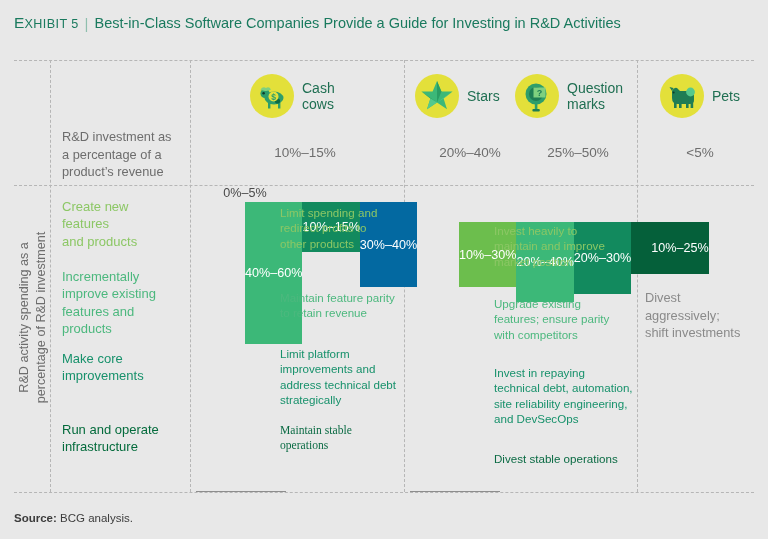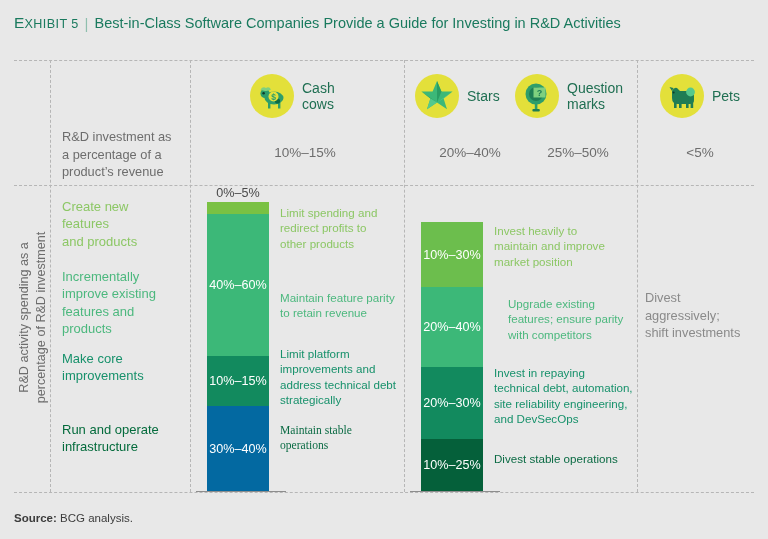--- a/index.html
+++ b/index.html
@@ -125,21 +125,22 @@
     font-size: 13px;
     line-height: 1.33;
     white-space: pre-line;
   }
 
   
   .bar {
     position: absolute;
     width: 62px;
     display: flex;
-    flex-direction: column;
+    flex-direction: row;
+    margin-left: 38px;
   }
   .seg {
     position: relative;
     display: flex;
     align-items: center;
     justify-content: center;
     box-sizing: border-box;
   }
   .seg-val {
     font-size: 12.6px;
@@ -314,42 +315,42 @@
 <div class="bar" style="left:421px; top:222px;">
   <div class="seg" style="background:#6cbe4d; height:65px;">
     <span class="seg-val">10%–30%</span>
   </div>
   <div class="seg" style="background:#3cb878; height:80px;">
     <span class="seg-val">20%–40%</span>
   </div>
   <div class="seg" style="background:#128a5e; height:72px;">
     <span class="seg-val">20%–30%</span>
   </div>
-  <div class="seg" style="background:#05603a; height:52px;">
+  <div class="seg" style="background:#05603a; height:52px;padding-left:20px;">
     <span class="seg-val">10%–25%</span>
   </div>
 </div>
 <div class="baseline" style="left:410px; top:491px; width:90px;"></div>
 
 <div class="annot" style="left:280px; top:205px; width:118px; color:#8cc765;">Limit spending and
 redirect profits to
 other products</div>
 <div class="annot" style="left:280px; top:290px; width:122px; color:#4cb87e;">Maintain feature parity
 to retain revenue</div>
 <div class="annot" style="left:280px; top:346px; width:122px; color:#17916b;">Limit platform
 improvements and
 address technical debt
 strategically</div>
 <div class="annot" style="left:280px; top:423px; width:118px; color:#0b6b44;font-family:Liberation Serif, serif;">Maintain stable
 operations</div>
 
 <div class="annot" style="left:494px; top:223px; width:136px; color:#8cc765;">Invest heavily to
 maintain and improve
 market position</div>
-<div class="annot" style="left:494px; top:296px; width:136px; color:#4cb87e;margin-left:14px;">Upgrade existing
+<div class="annot" style="left:494px; top:296px; width:136px; color:#4cb87e;">Upgrade existing
 features; ensure parity
 with competitors</div>
 <div class="annot" style="left:494px; top:365px; width:142px; color:#17916b;">Invest in repaying
 technical debt, automation,
 site reliability engineering,
 and DevSecOps</div>
 <div class="annot" style="left:494px; top:451px; width:142px; color:#0b6b44;">Divest stable operations</div>
 
 <div id="divest-text">Divest
 aggressively;

